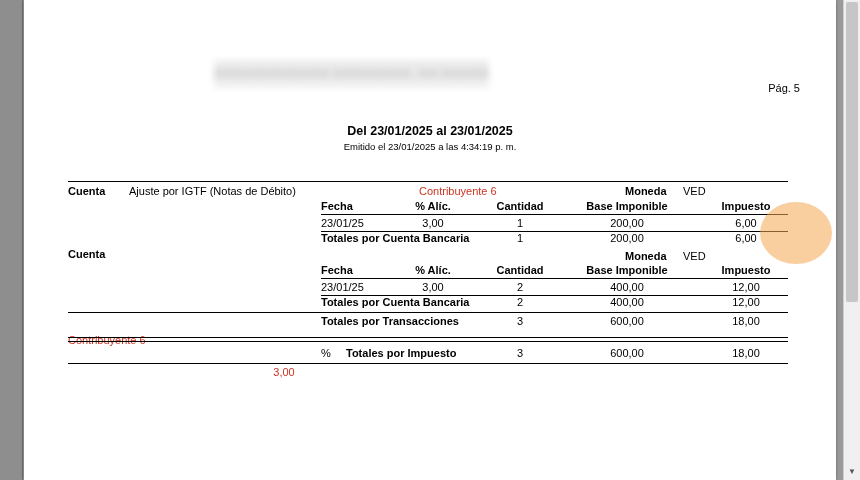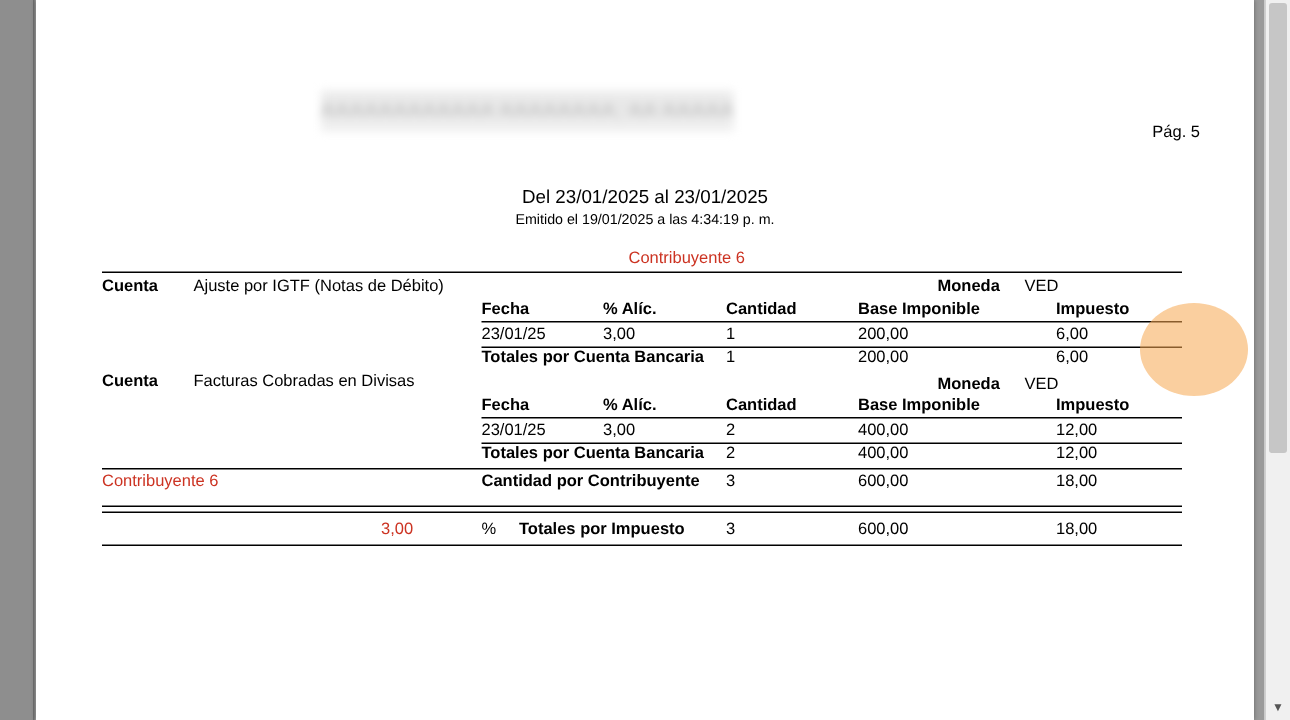--- a/index.html
+++ b/index.html
@@ -107,21 +107,21 @@
     font-weight: bold;
     letter-spacing: 0.2px;
   }
   .subtitle {
     position: absolute;
     left: 0;
     top: 124px;
     width: 812px;
     text-align: center;
     font-size: 12.5px;
-    font-weight: normal;
+    font-weight: bold;
   }
   .emitted {
     position: absolute;
     left: 0;
     top: 141px;
     width: 812px;
     text-align: center;
     font-size: 9.5px;
   }
 
@@ -130,22 +130,22 @@
     background: #000;
     height: 1px;
   }
 
   .cell {
     position: absolute;
     font-size: 11px;
     white-space: nowrap;
   }
   .bold { font-weight: bold; }
-  .red { color: #cc3322; }
-  .right { text-align: left; }
+  .red { color: #cc3322; margin-top: 19px; }
+  .right { text-align: center; }
 
   .highlight {
     position: absolute;
     left: 736px;
     top: 202px;
     width: 72px;
     height: 62px;
     background: #f7a851;
     opacity: 0.55;
     border-radius: 50%;
@@ -161,21 +161,21 @@
   <div class="left-gutter"></div>
 
   <div class="page">
     <div class="doc">
 
       <div class="redacted">AAAAAAAAAAAA AAAAAAAA, AA AAAAAAA</div>
 
       <div class="page-num">Pág. 5</div>
 
       <div class="subtitle">Del 23/01/2025 al 23/01/2025</div>
-      <div class="emitted">Emitido el 19/01/2025 a las 4:34:19 p. m.</div>
+      <div class="emitted">Emitido el 23/01/2025 a las 4:34:19 p. m.</div>
 
       <div class="cell red" style="left:395px; top:166px;">Contribuyente 6</div>
       <div class="rule" style="left:44px; top:181px; width:720px;"></div>
 
       <div class="cell bold" style="left:44px; top:185px;">Cuenta</div>
       <div class="cell" style="left:105px; top:185px;">Ajuste por IGTF (Notas de Débito)</div>
       <div class="cell bold" style="left:601px; top:185px;">Moneda</div>
       <div class="cell" style="left:659px; top:185px;">VED</div>
 
       <div class="cell bold" style="left:297px; top:200px;">Fecha</div>
@@ -191,21 +191,20 @@
       <div class="cell right" style="left:548px; top:217px; width:110px;">200,00</div>
       <div class="cell right" style="left:680px; top:217px; width:84px;">6,00</div>
       <div class="rule" style="left:297px; top:231px; width:467px;"></div>
 
       <div class="cell bold" style="left:297px; top:232px;">Totales por Cuenta Bancaria</div>
       <div class="cell right" style="left:460px; top:232px; width:72px;">1</div>
       <div class="cell right" style="left:548px; top:232px; width:110px;">200,00</div>
       <div class="cell right" style="left:680px; top:232px; width:84px;">6,00</div>
 
       <div class="cell bold" style="left:44px; top:248px;">Cuenta</div>
-      <div class="cell" style="left:105px; top:248px;">Facturas Cobradas en Divisas</div>
       <div class="cell bold" style="left:601px; top:250px;">Moneda</div>
       <div class="cell" style="left:659px; top:250px;">VED</div>
 
       <div class="cell bold" style="left:297px; top:264px;">Fecha</div>
       <div class="cell bold right" style="left:378px; top:264px; width:62px;">% Alíc.</div>
       <div class="cell bold right" style="left:460px; top:264px; width:72px;">Cantidad</div>
       <div class="cell bold right" style="left:548px; top:264px; width:110px;">Base Imponible</div>
       <div class="cell bold right" style="left:680px; top:264px; width:84px;">Impuesto</div>
       <div class="rule" style="left:297px; top:278px; width:467px;"></div>
 
@@ -217,21 +216,21 @@
       <div class="rule" style="left:297px; top:295px; width:467px;"></div>
 
       <div class="cell bold" style="left:297px; top:296px;">Totales por Cuenta Bancaria</div>
       <div class="cell right" style="left:460px; top:296px; width:72px;">2</div>
       <div class="cell right" style="left:548px; top:296px; width:110px;">400,00</div>
       <div class="cell right" style="left:680px; top:296px; width:84px;">12,00</div>
 
       <div class="rule" style="left:44px; top:312px; width:720px;"></div>
 
       <div class="cell red" style="left:44px; top:315px;">Contribuyente 6</div>
-      <div class="cell bold" style="left:297px; top:315px;">Cantidad por Contribuyente</div>
+      <div class="cell bold" style="left:297px; top:315px;">Totales por Transacciones</div>
       <div class="cell right" style="left:460px; top:315px; width:72px;">3</div>
       <div class="cell right" style="left:548px; top:315px; width:110px;">600,00</div>
       <div class="cell right" style="left:680px; top:315px; width:84px;">18,00</div>
 
       <div class="rule" style="left:44px; top:337px; width:720px;"></div>
       <div class="rule" style="left:44px; top:341px; width:720px;"></div>
 
       <div class="cell red right" style="left:230px; top:347px; width:60px;">3,00</div>
       <div class="cell" style="left:297px; top:347px;">%</div>
       <div class="cell bold" style="left:322px; top:347px;">Totales por Impuesto</div>

